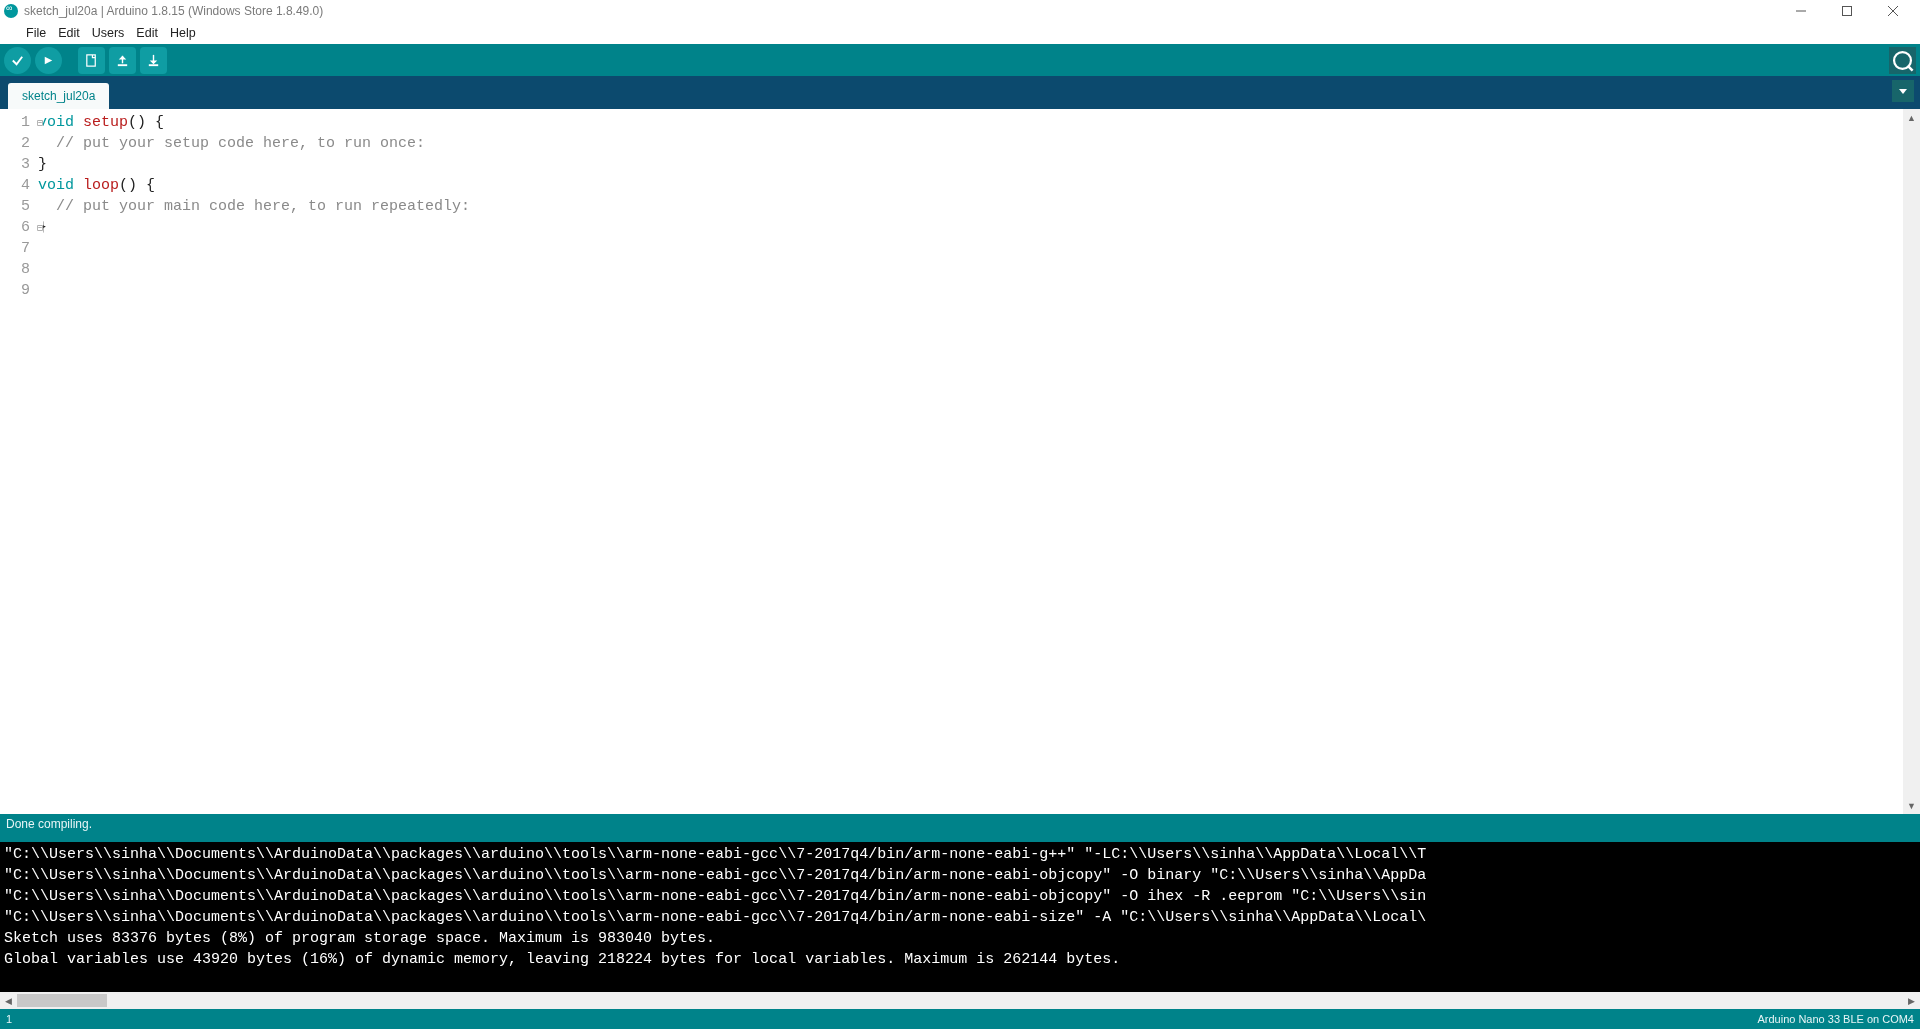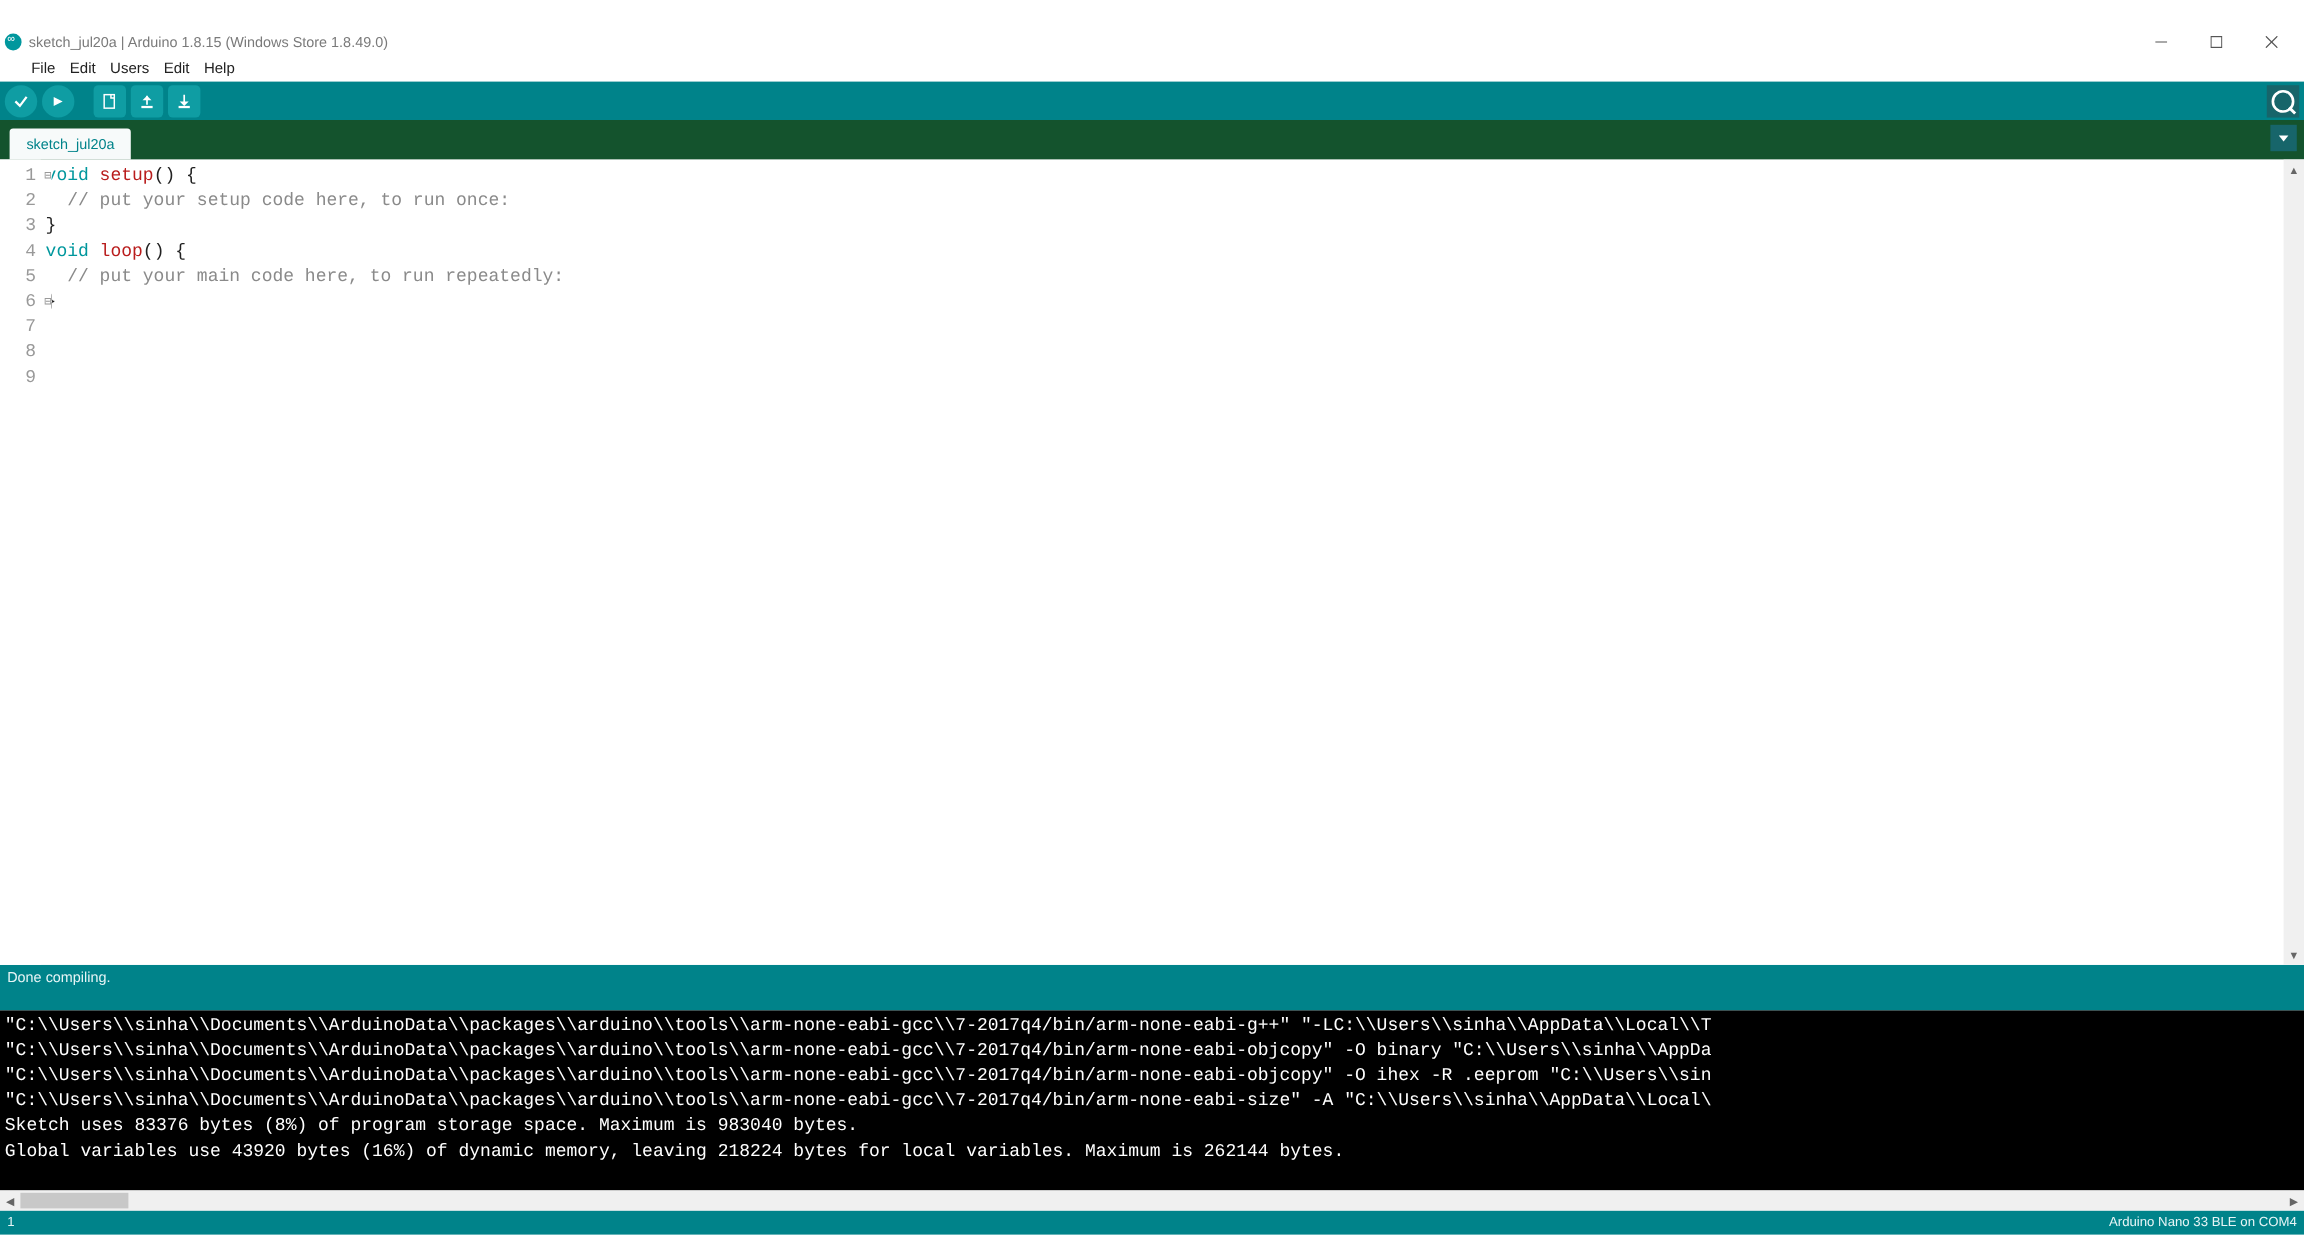--- a/index.html
+++ b/index.html
@@ -14,21 +14,20 @@
   background: #fff;
 }
 .titlebar {
   height: 22px;
   display: flex;
   align-items: center;
   padding: 0 4px;
   background: #fff;
   color: #7a7a7a;
   font-size: 12px;
-  margin-top: 24px;
 }
 .titlebar .app-icon {
   width: 14px; height: 14px;
   border-radius: 50%;
   background: #00979d;
   margin-right: 6px;
   position: relative;
 }
 .titlebar .app-icon::after {
   content: "∞";
@@ -73,21 +72,21 @@
 .tool-btn svg { width: 15px; height: 15px; }
 .tool-sep { width: 8px; }
 .toolbar .spacer { flex: 1; }
 .tool-serial {
   width: 27px; height: 27px;
   background: #17656a;
   display: flex; align-items: center; justify-content: center;
 }
 .tabbar {
   height: 33px;
-  background: #14532d;
+  background: #0c4a6e;
   display: flex;
   align-items: flex-end;
   position: relative;
 }
 .tab {
   background: #f7fafa;
   color: #00838a;
   padding: 6px 14px 6px 14px;
   font-size: 12px;
   margin-left: 8px;
@@ -133,21 +132,21 @@
 .fn { color: #b91c1c; }
 .cm { color: #8a8a8a; }
 .editor-scroll {
   width: 17px; background: #f0f0f0; position: relative;
 }
 .editor-scroll .up, .editor-scroll .down{
   width:17px; height:17px; display:flex;align-items:center;justify-content:center; color:#666; font-size:9px;
 }
 .editor-scroll .down{position:absolute;bottom:0;}
 .statusbar1 {
-  height: 38px;
+  height: 28px;
   background: #00838a;
   color: #e7f5f6;
   font-size: 12px;
   padding: 3px 6px;
 }
 .console {
   height: 150px;
   background: #000;
   color: #fff;
   font-family: Consolas, "Courier New", monospace;

